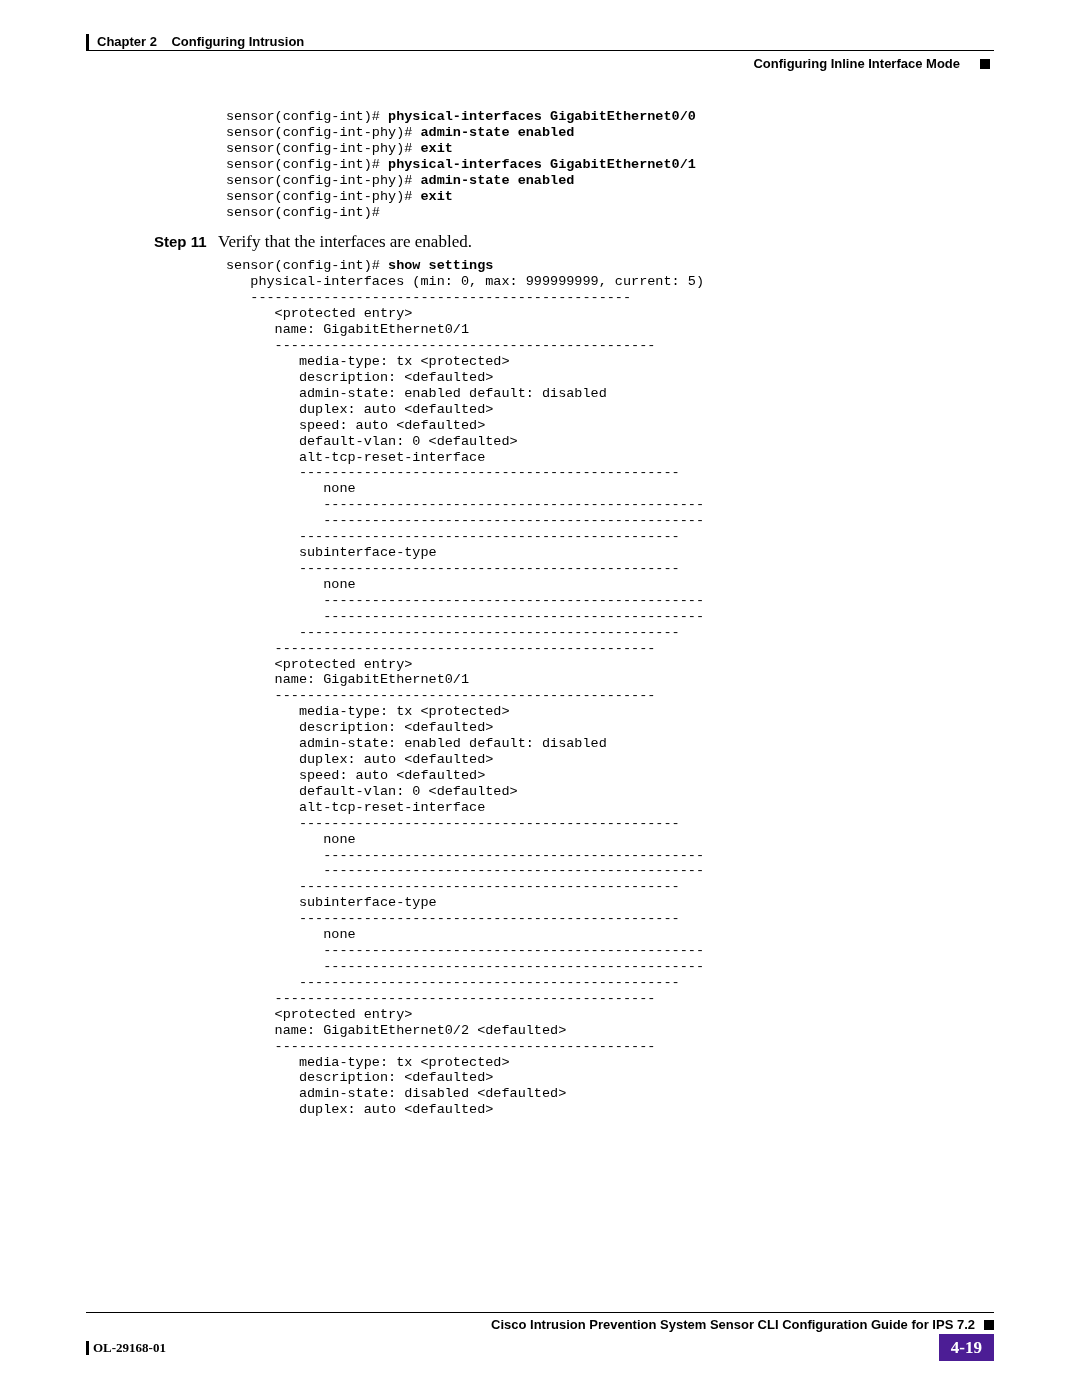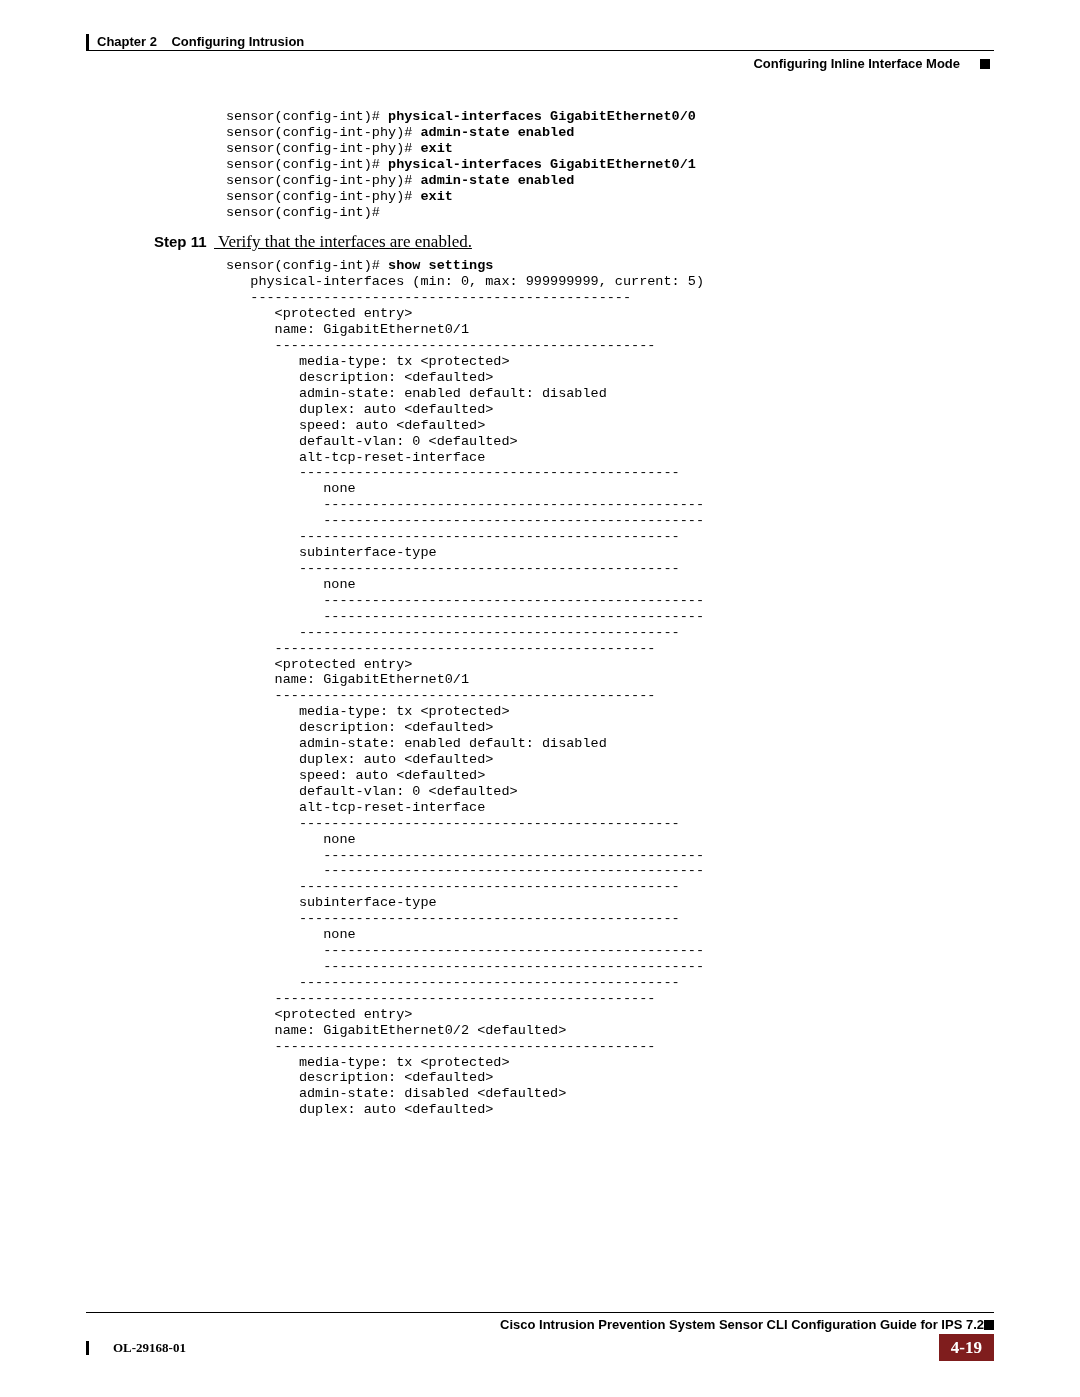--- a/index.html
+++ b/index.html
@@ -67,21 +67,20 @@
     font-family: "Courier New", Courier, monospace;
     font-size: 13.5px;
     line-height: 1.18;
     margin: 0;
     white-space: pre;
   }
   pre.mono b { font-weight: bold; }
 
   .step-row {
     margin: 12px 0 6px 0;
-    text-decoration: underline;
   }
   .step-label {
     font-family: Arial, Helvetica, sans-serif;
     font-weight: bold;
     font-size: 15px;
     display: inline-block;
     width: 60px;
     margin-left: -72px;
     text-align: left;
   }
@@ -102,33 +101,33 @@
   }
   .footer-row {
     display: flex;
     justify-content: space-between;
     align-items: center;
     font-family: Arial, Helvetica, sans-serif;
   }
   .footer-left {
     display: flex;
     align-items: center;
-    gap: 24px;
+    gap: 4px;
     font-size: 13px;
     font-weight: bold;
   }
   .footer-title {
     font-size: 13px;
     font-weight: bold;
     text-align: right;
     flex: 1;
-    padding-right: 0;
+    padding-right: 9px;
   }
   .page-num-box {
-    background: #7f1d1d;
+    background: #4c1d95;
     color: #fff;
     font-weight: bold;
     font-size: 17px;
     padding: 4px 12px 3px 12px;
     display: inline-block;
   }
   .footer-bottom {
     display: flex;
     justify-content: space-between;
     align-items: center;

